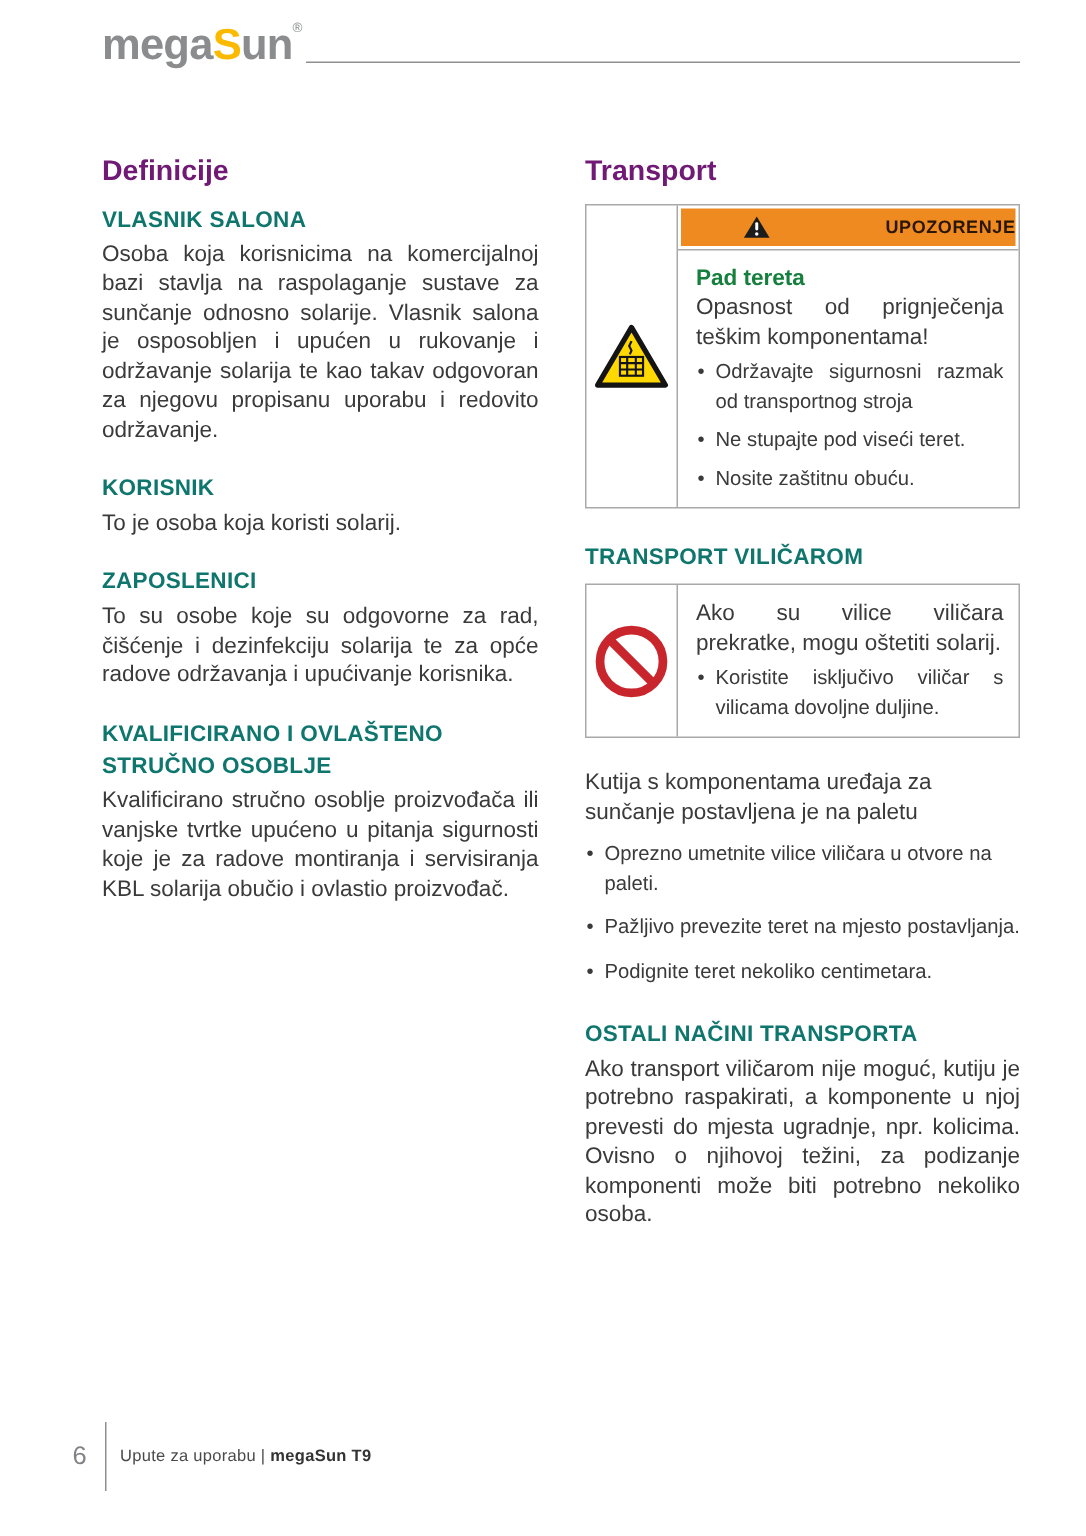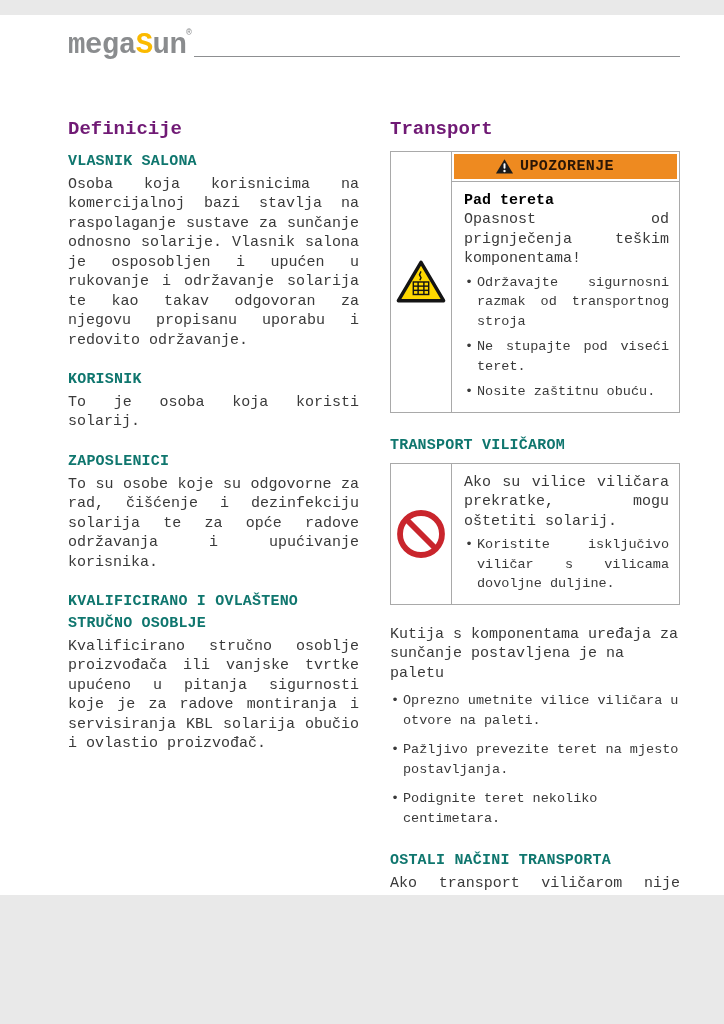--- a/index.html
+++ b/index.html
@@ -1,19 +1,19 @@
 <!DOCTYPE html>
 <html lang="hr"><head>
 <meta charset="utf-8">
 <style>
   html,body{margin:0;padding:0;background:#e9e9e9;}
   .page{
-    position:relative;width:724px;height:880px;background:#ffffff;
-    margin:15px auto;overflow:hidden;
-    font-family:Liberation Mono, monospace;
+    position:relative;width:724px;height:1024px;background:#ffffff;
+    margin:0 auto;overflow:hidden;
+    font-family:Liberation Sans, sans-serif;
     color:#3a3a3a;
   }
   
   .logo-row{position:absolute;top:16px;left:68px;right:44px;display:flex;align-items:flex-end;}
   .logo{font-size:29px;font-weight:bold;letter-spacing:-0.5px;color:#8a8c8e;line-height:1;white-space:nowrap;}
   .logo .logo-s{color:#fbba00;}
   .logo .logo-reg{font-size:9px;font-weight:normal;vertical-align:top;position:relative;top:-2px;color:#8a8c8e;}
   .header-rule{flex:1;border-bottom:1.5px solid #8d8f91;margin-left:3px;margin-bottom:3px;}
   
   .content{position:absolute;top:104px;left:68px;right:44px;display:flex;justify-content:space-between;}
@@ -22,24 +22,24 @@
   .col-title{font-size:19px;font-weight:bold;color:#701a75;margin:0 0 10px 0;line-height:1.15;}
   .sec-h{font-size:15px;font-weight:bold;color:#0f766e;margin:19px 0 2px 0;line-height:1.45;letter-spacing:0.2px;}
   .sec-h.first{margin-top:0;}
   .body-text{font-size:15px;line-height:19.5px;margin:0;text-align:justify;}
   .body-text.no-just{text-align:left;}
   
   .warn-box{display:flex;border:1px solid #a9a9a9;background:#fff;margin-top:6px;}
   .warn-icon-cell{width:60px;flex:0 0 60px;border-right:1px solid #a9a9a9;display:flex;align-items:center;justify-content:center;}
   .warn-body{flex:1;min-width:0;}
   .warn-header-wrap{border-bottom:1px solid #a9a9a9;padding:2px;}
-  .warn-header{background:#ee8a20;height:25px;display:flex;align-items:center;justify-content:flex-start;gap:6px;
-    color:#2b1606;font-weight:bold;font-size:15px;letter-spacing:0.4px;padding-left:41px;}
+  .warn-header{background:#ee8a20;height:25px;display:flex;align-items:center;justify-content:space-between;gap:6px;
+    color:#2b1606;font-weight:bold;font-size:12px;letter-spacing:0.4px;padding-left:41px;}
   .warn-text{padding:9px 10px 10px 12px;}
-  .warn-text .wt-title{font-weight:bold;color:#000000;}
+  .warn-text .wt-title{font-weight:bold;color:#15803d;}
   .bullet-list{list-style:none;margin:4px 0 0 0;padding:0;}
   .bullet-list li{position:relative;padding-left:13px;margin-bottom:6px;font-size:13.5px;line-height:19.5px;text-align:justify;}
   .bullet-list li:last-child{margin-bottom:0;}
   .bullet-list li::before{content:"\2022";position:absolute;left:1px;top:0;}
   .out-list{margin-top:8px;}
   .out-list li{margin-bottom:10px;text-align:left;}
   
   .page-footer{position:absolute;left:42px;top:948px;display:flex;align-items:center;}
   .page-num{font-size:17px;color:#808285;width:22px;text-align:center;line-height:46px;}
   .footer-div{border-left:1.5px solid #8d8f91;height:46px;margin:0 9px 0 6px;}

